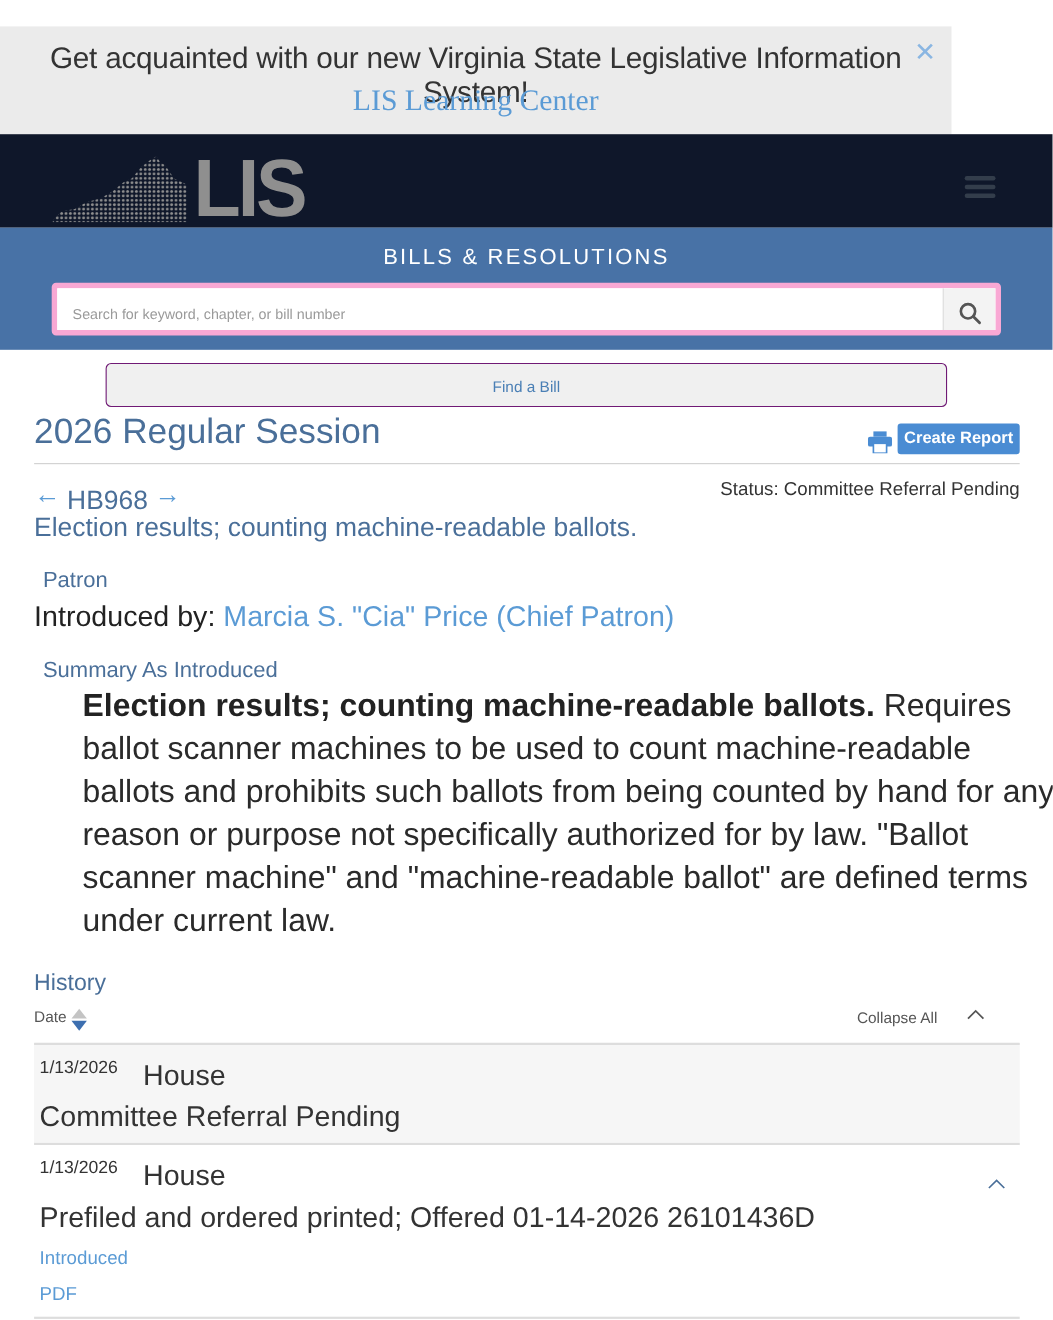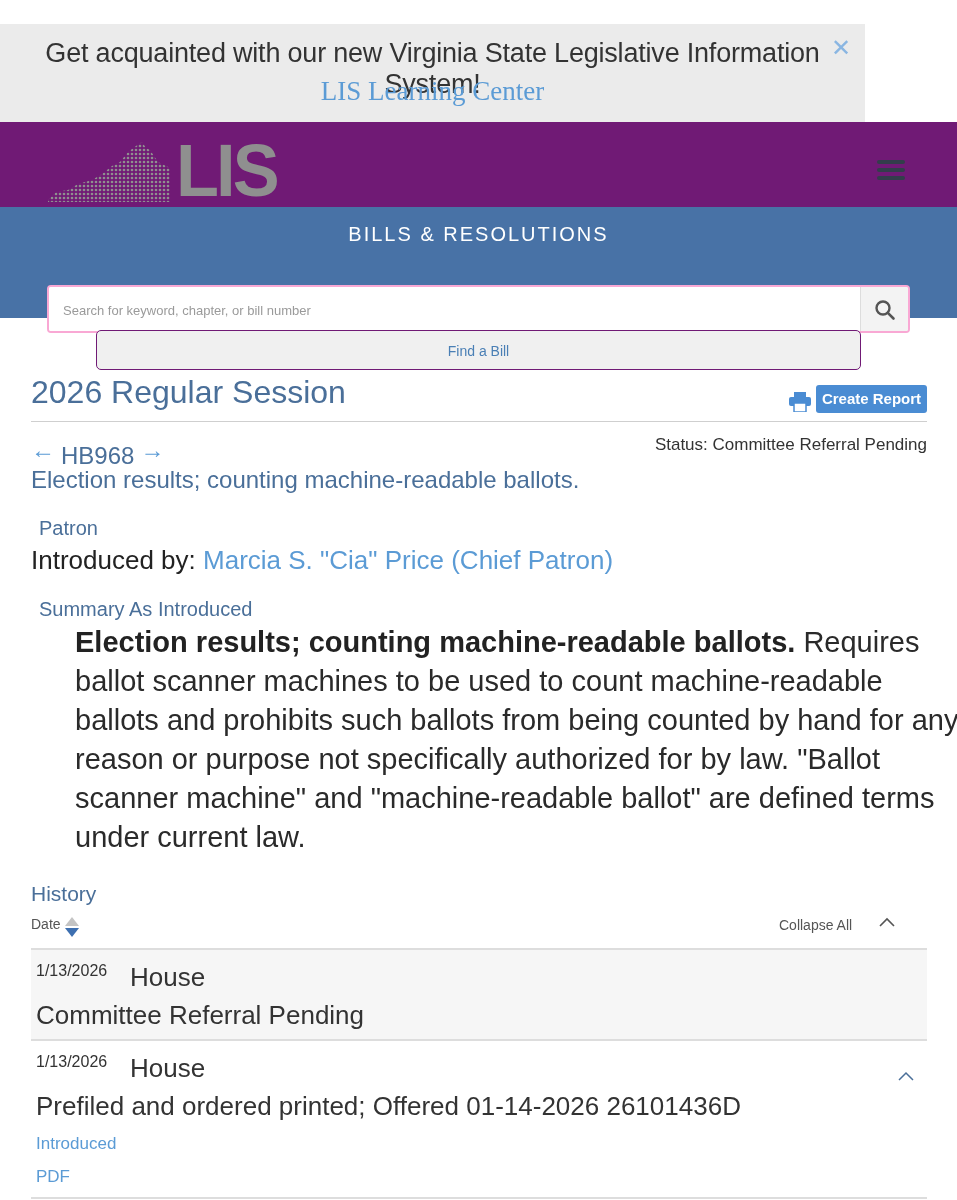--- a/index.html
+++ b/index.html
@@ -18,42 +18,42 @@
     .banner-link {
       position: absolute; left: 0; right: 0; top: 52px;
       font-size: 27px; color: #5b9bd5; text-decoration: none; font-family: Liberation Serif, serif;
     }
     .banner-close {
       position: absolute; right: 14px; top: 12px;
       font-size: 24px; color: #8ab6e2; cursor: pointer; line-height: 24px;
     }
 
     
-    .header { position: absolute; left: 0; top: 122px; width: 957px; height: 85px; background: #701a75; }
+    .header { position: absolute; left: 0; top: 122px; width: 957px; height: 85px; background: #0f172a; }
     .logo { position: absolute; left: 46px; top: 18px; width: 230px; height: 62px; }
     .logo-text {
       position: absolute; left: 130px; top: -6px; font-size: 74px; font-weight: bold;
       color: #8f8f8f; letter-spacing: -3px; line-height: 74px;
       font-family: "Liberation Sans", sans-serif; transform: scaleX(0.95); transform-origin: left;
     }
     .hamburger { position: absolute; right: 52px; top: 38px; width: 28px; height: 22px; cursor: pointer; }
     .hamburger span { display: block; width: 28px; height: 4px; background: #333d4b; border-radius: 2px; margin-bottom: 4px; }
 
     
     .bills-band {
       position: absolute; left: 0; top: 207px; width: 957px; height: 111px;
       background: #4872a6;
     }
     .bills-title {
       position: absolute; left: 0; right: 0; top: 16px; text-align: center;
       color: #ffffff; font-size: 20px; letter-spacing: 2px;
     }
     .search-wrap {
       position: absolute; left: 47px; top: 50px; width: 863px; height: 48px;
-      background: #fff; border-radius: 4px; overflow: hidden; border: 2px solid #f9a8d4; margin-top: 28px;
+      background: #fff; border-radius: 4px; overflow: hidden; border: 5px solid #f9a8d4;
     }
     .search-input {
       position: absolute; left: 0; top: 0; width: 814px; height: 46px; border: none; outline: none;
       padding-left: 14px; font-size: 13px; color: #333; background: #fff;
       font-family: "Liberation Sans", sans-serif;
     }
     .search-input::placeholder { color: #9a9a9a; }
     .search-btn {
       position: absolute; right: 0; top: 0; width: 48px; height: 46px;
       background: #f3f3f3; border-left: 1px solid #dddddd; cursor: pointer;

